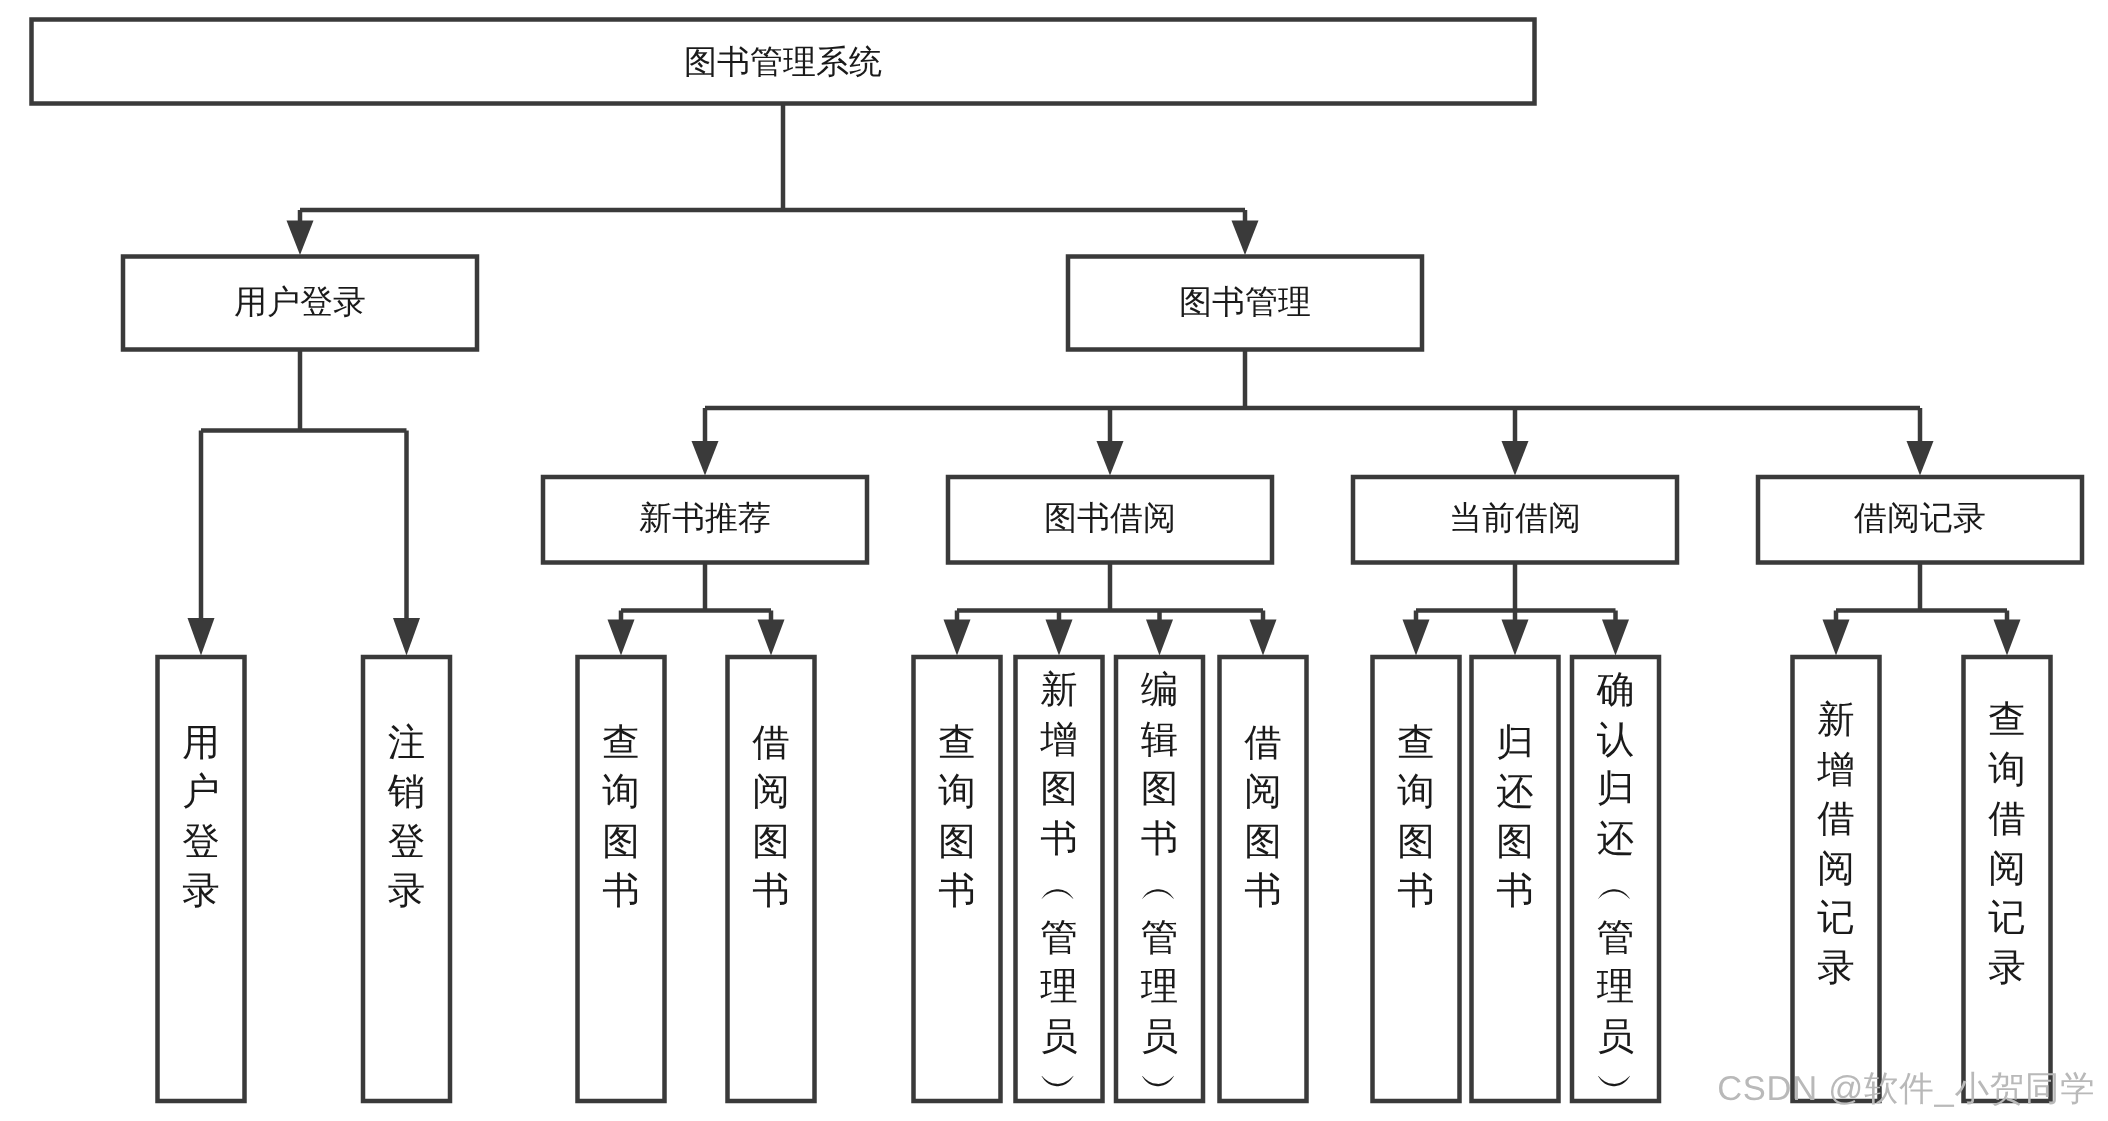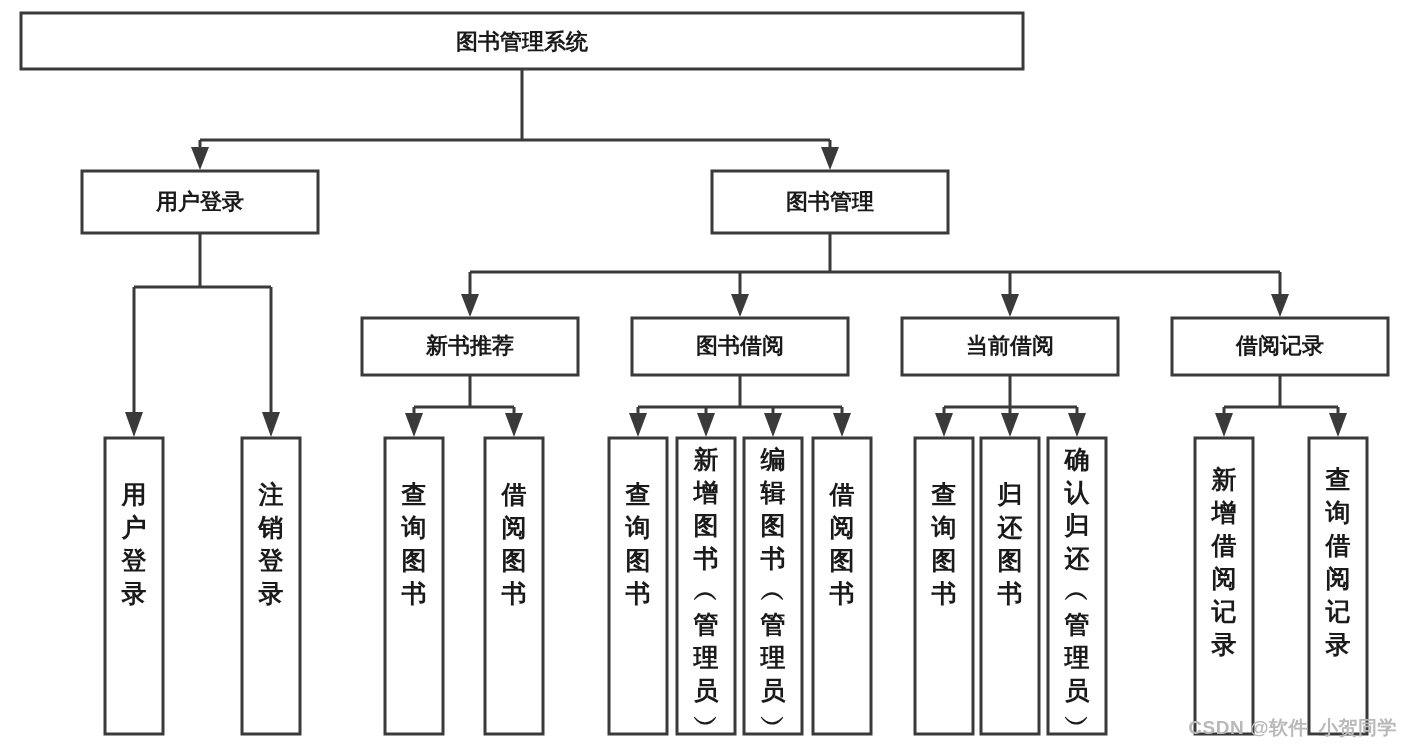--- a/index.html
+++ b/index.html
@@ -11,21 +11,20 @@
     width: 1405px;
     height: 747px;
     font-family: "Liberation Sans", "DejaVu Sans", sans-serif;
     overflow: hidden;
     position: relative;
   }
   #diagram-root {
     position: relative;
     width: 1405px;
     height: 747px;
-    font-weight: bold;
   }
   svg#tree-svg {
     position: absolute;
     top: 0;
     left: 0;
     width: 1405px;
     height: 747px;
     display: block;
   }
   .node-rect {
@@ -54,21 +53,21 @@
     font-family: "Liberation Sans", "DejaVu Sans", sans-serif;
     font-size: 25px;
     fill: #1a1a1a;
     text-anchor: middle;
   }
   .watermark {
     position: absolute;
     right: 8px;
     bottom: 6px;
     font-family: "Liberation Sans", "DejaVu Sans", sans-serif;
-    font-size: 19px;
+    font-size: 23px;
     color: #b9b9b9;
     white-space: nowrap;
     letter-spacing: 0.5px;
     user-select: none;
   }
 </style>
 </head>
 <body>
 
 <div id="diagram-root">

